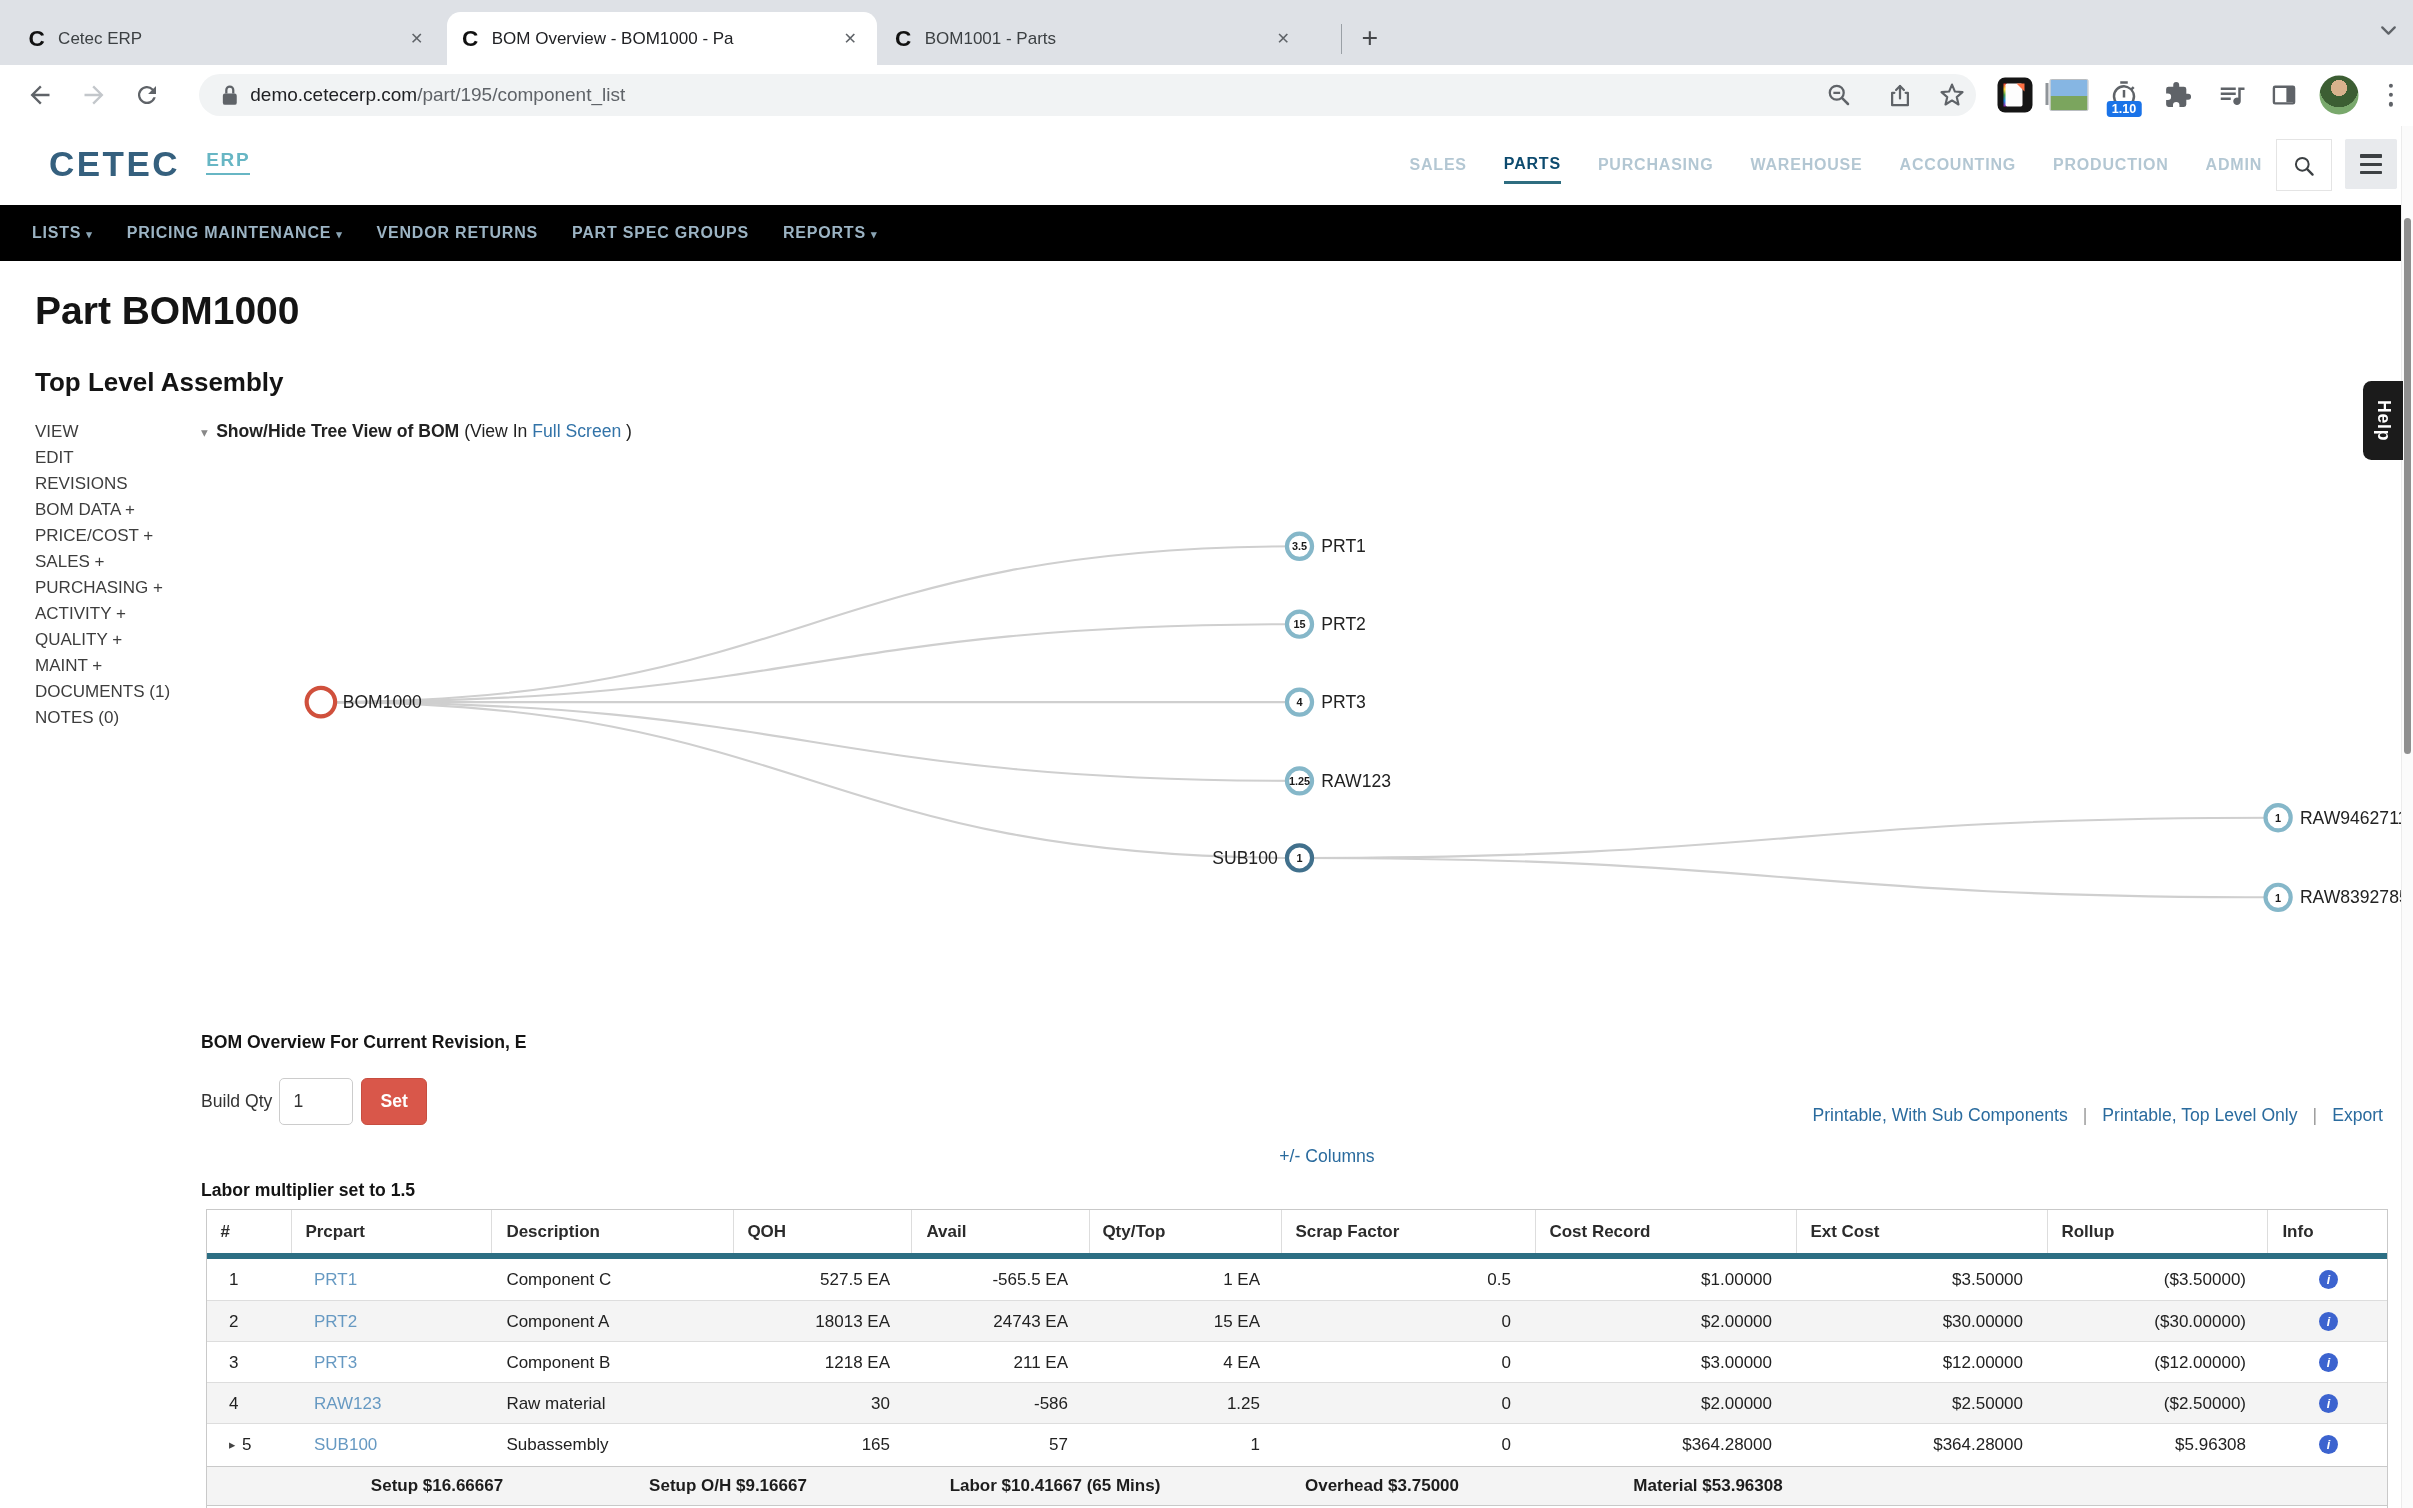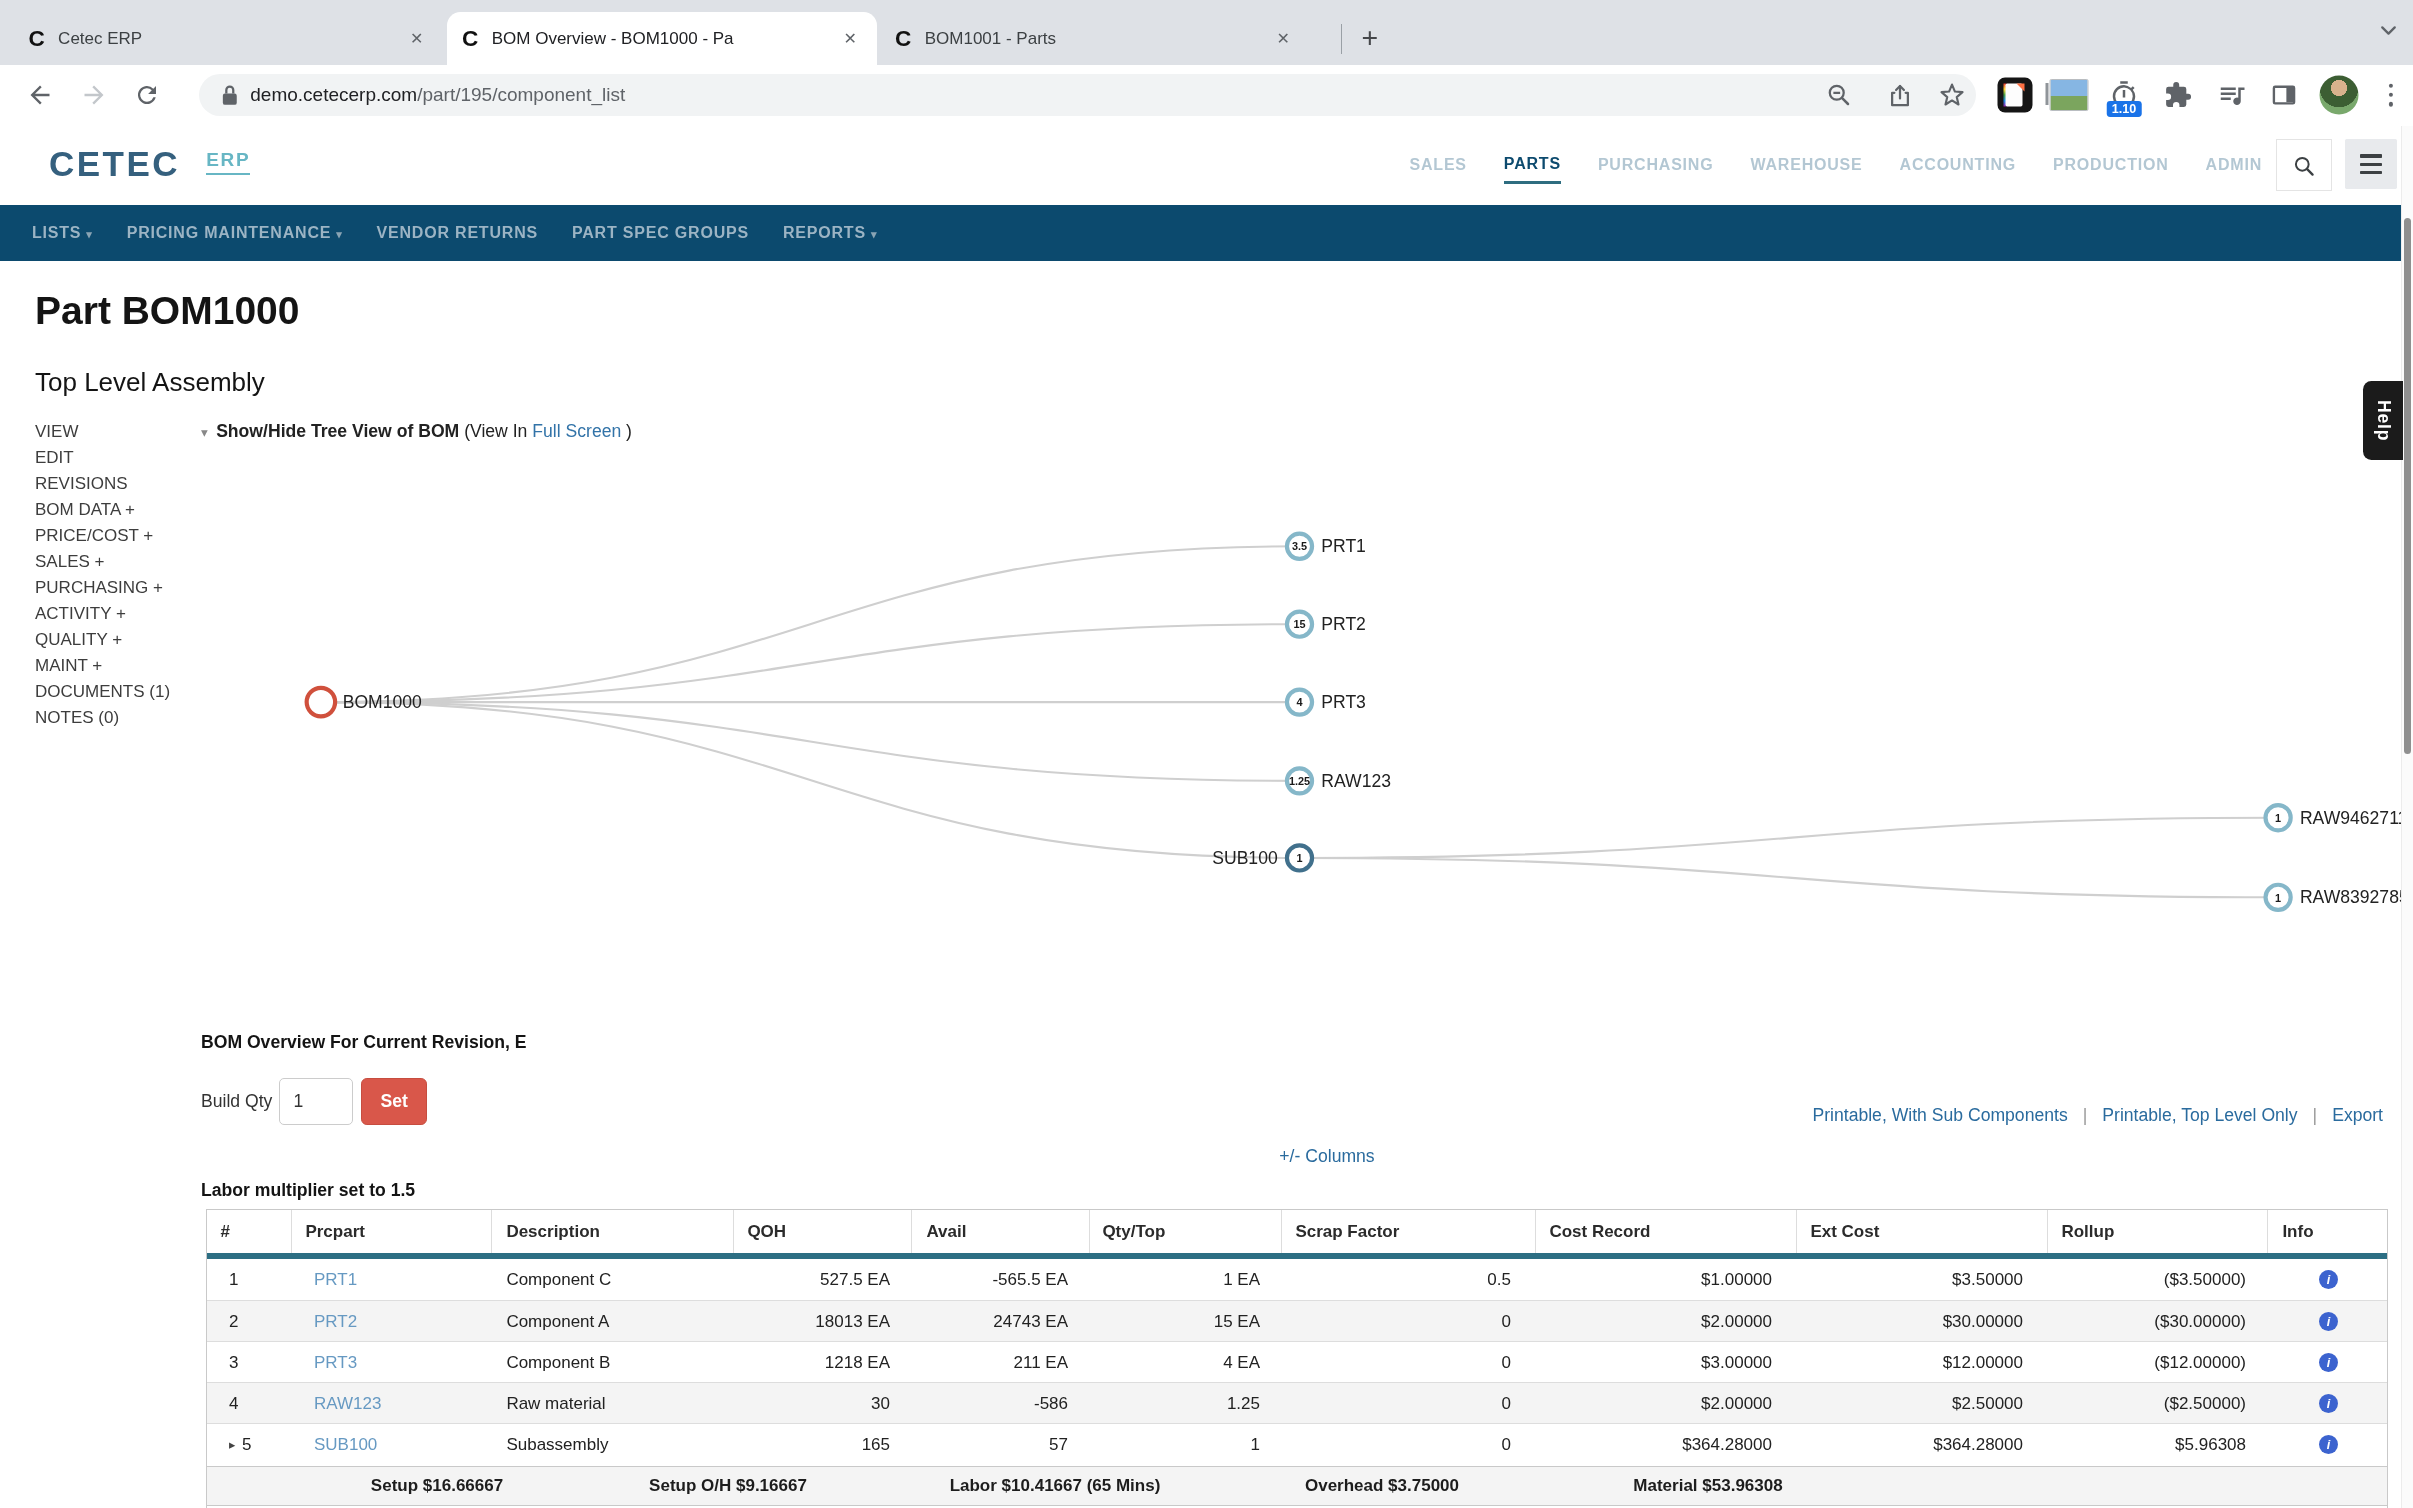--- a/index.html
+++ b/index.html
@@ -50,28 +50,28 @@
   .topnav{position:absolute;right:151px;top:28.5px;display:flex;gap:37px;align-items:center;}
   .topnav .nav-item{font-size:16px;font-weight:700;letter-spacing:0.8px;color:#b3c7d3;padding-bottom:8.4px;}
   .topnav .nav-item.active{color:#0c4a6e;border-bottom:3.4px solid #2e6d80;}
   .hd-search{position:absolute;left:2276px;top:13.4px;width:54px;height:50px;background:#fff;border:0.8px solid #e4e4e4;
              display:flex;align-items:center;justify-content:center;}
   .hd-burger{position:absolute;left:2345px;top:13.4px;width:52px;height:50px;background:#e8eaed;border-radius:1.7px;
              display:flex;flex-direction:column;gap:5px;align-items:center;justify-content:center;}
   .hd-burger i{width:22px;height:3.4px;background:#3c4043;border-radius:0.8px;}
 
   
-  .subnav{position:absolute;left:0;top:205px;width:2413px;height:56px;background:#0c4a6e;
+  .subnav{position:absolute;left:0;top:205px;width:2413px;height:56px;background:#000000;
           display:flex;align-items:center;padding-left:32px;gap:34px;box-sizing:border-box;}
   .subnav .sn-item{font-size:16px;font-weight:700;letter-spacing:0.8px;color:#9cb4c4;}
   .subnav .sn-caret{font-size:11px;color:#8aa4b4;margin-left:5px;}
 
   
   .page-title{position:absolute;left:35px;top:289px;font-size:39px;font-weight:800;color:#141414;}
-  .section-title{position:absolute;left:35px;top:367px;font-size:26px;font-weight:400;color:#141414;}
+  .section-title{position:absolute;left:35px;top:367px;font-size:26px;font-weight:700;color:#141414;}
   .side-menu{position:absolute;left:35px;top:419px;}
   .side-menu .sm-item{font-size:17px;color:#3d3d3d;line-height:26px;white-space:nowrap;}
 
   .tree-header{position:absolute;left:201px;top:421px;font-size:17.6px;color:#222;}
   .tree-header .th-caret{color:#888;font-size:13.4px;margin-right:8.4px;}
   .tree-header .th-bold{font-weight:800;}
   .tree-header .th-link{color:#3273a8;}
   #tree-svg{position:absolute;left:0;top:453px;}
   .tree-label{font-size:21px;fill:#222;}
   .tree-qty{font-size:13px;font-weight:700;fill:#1a1a1a;}

